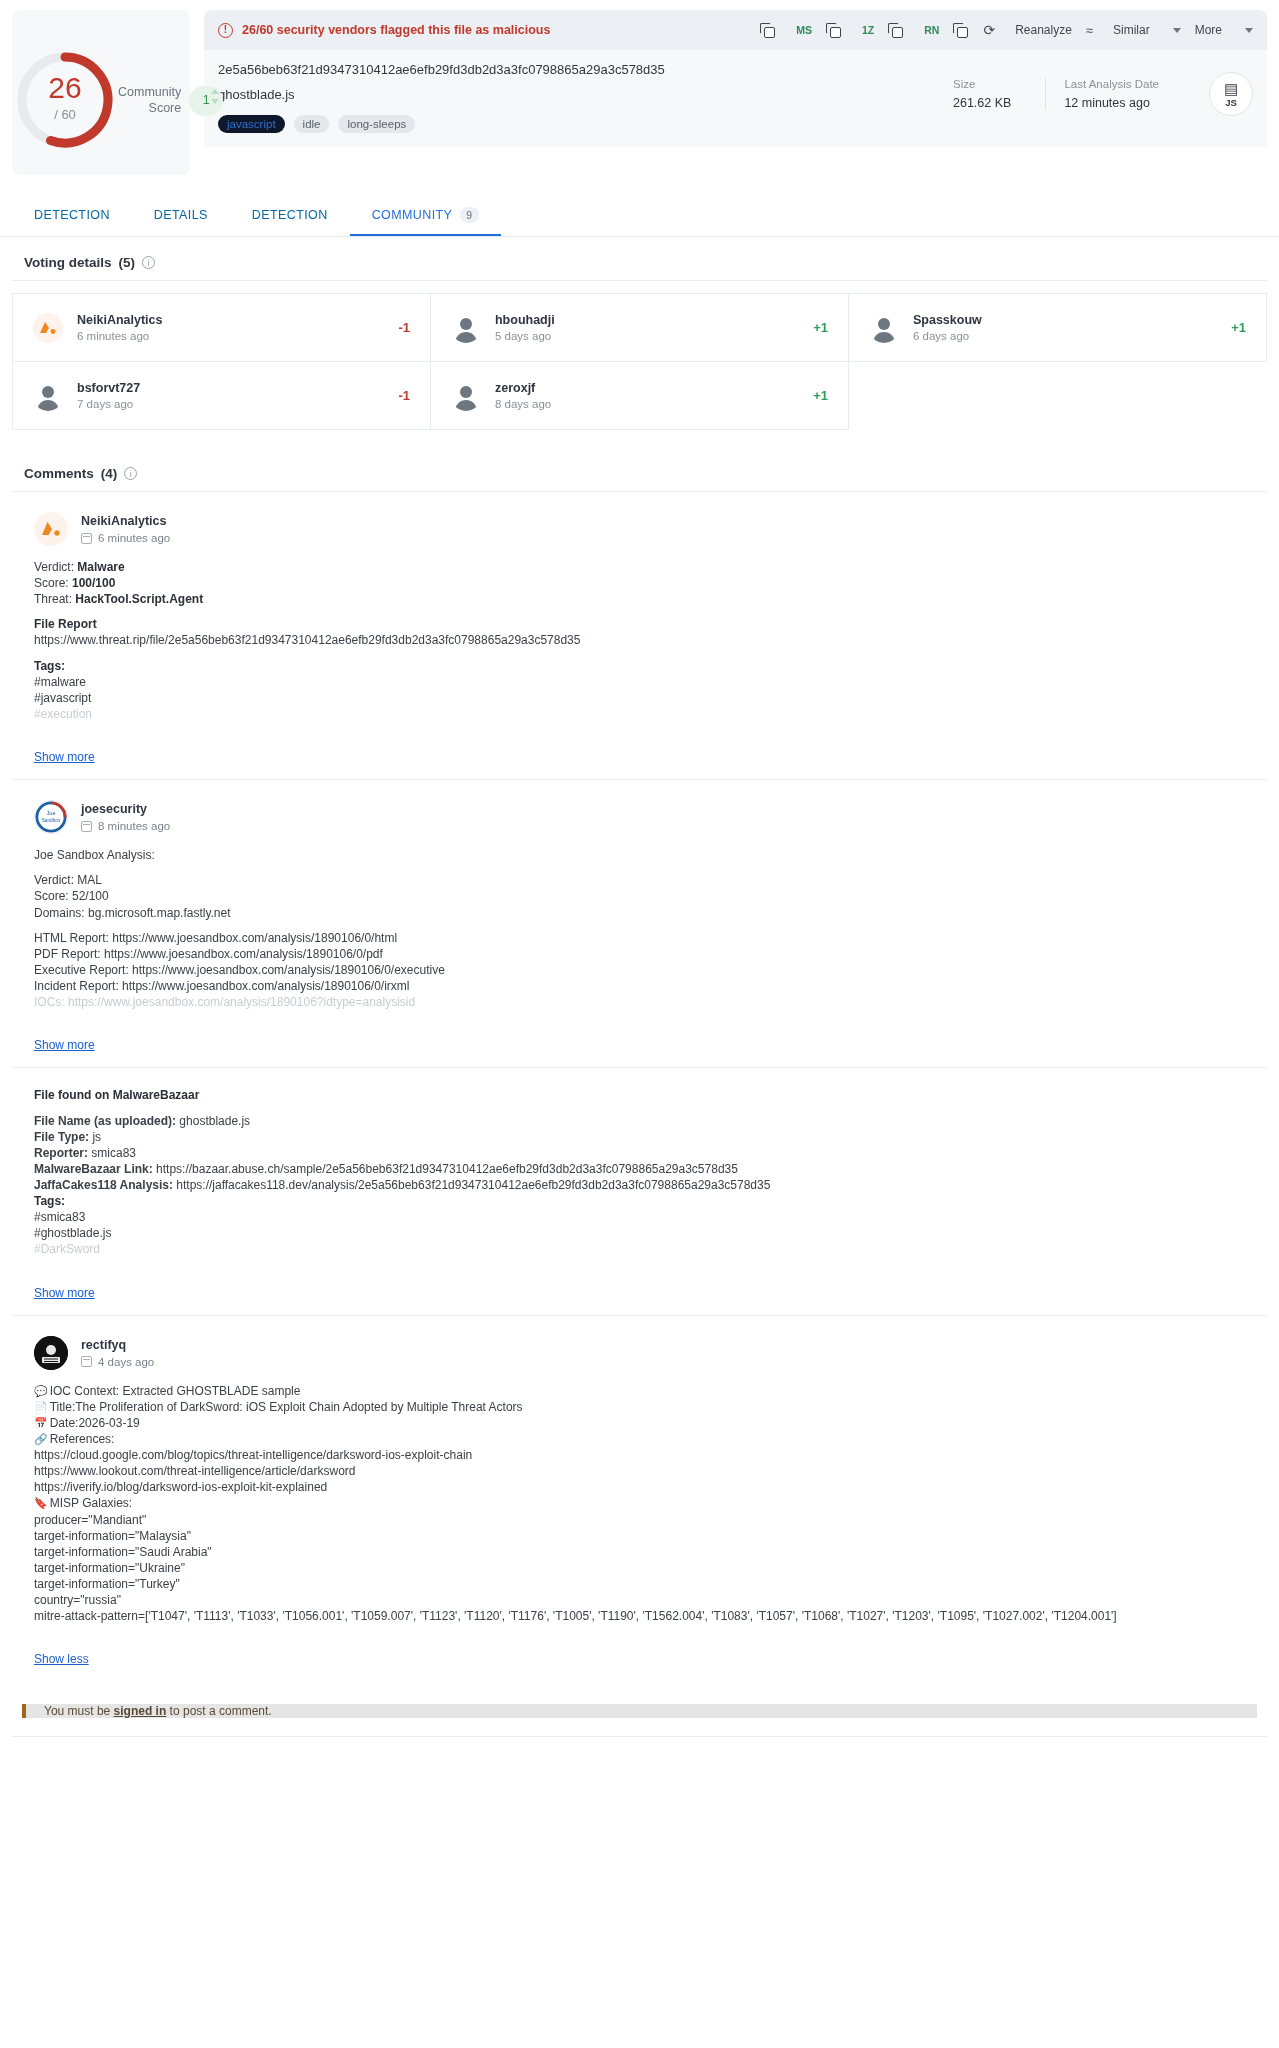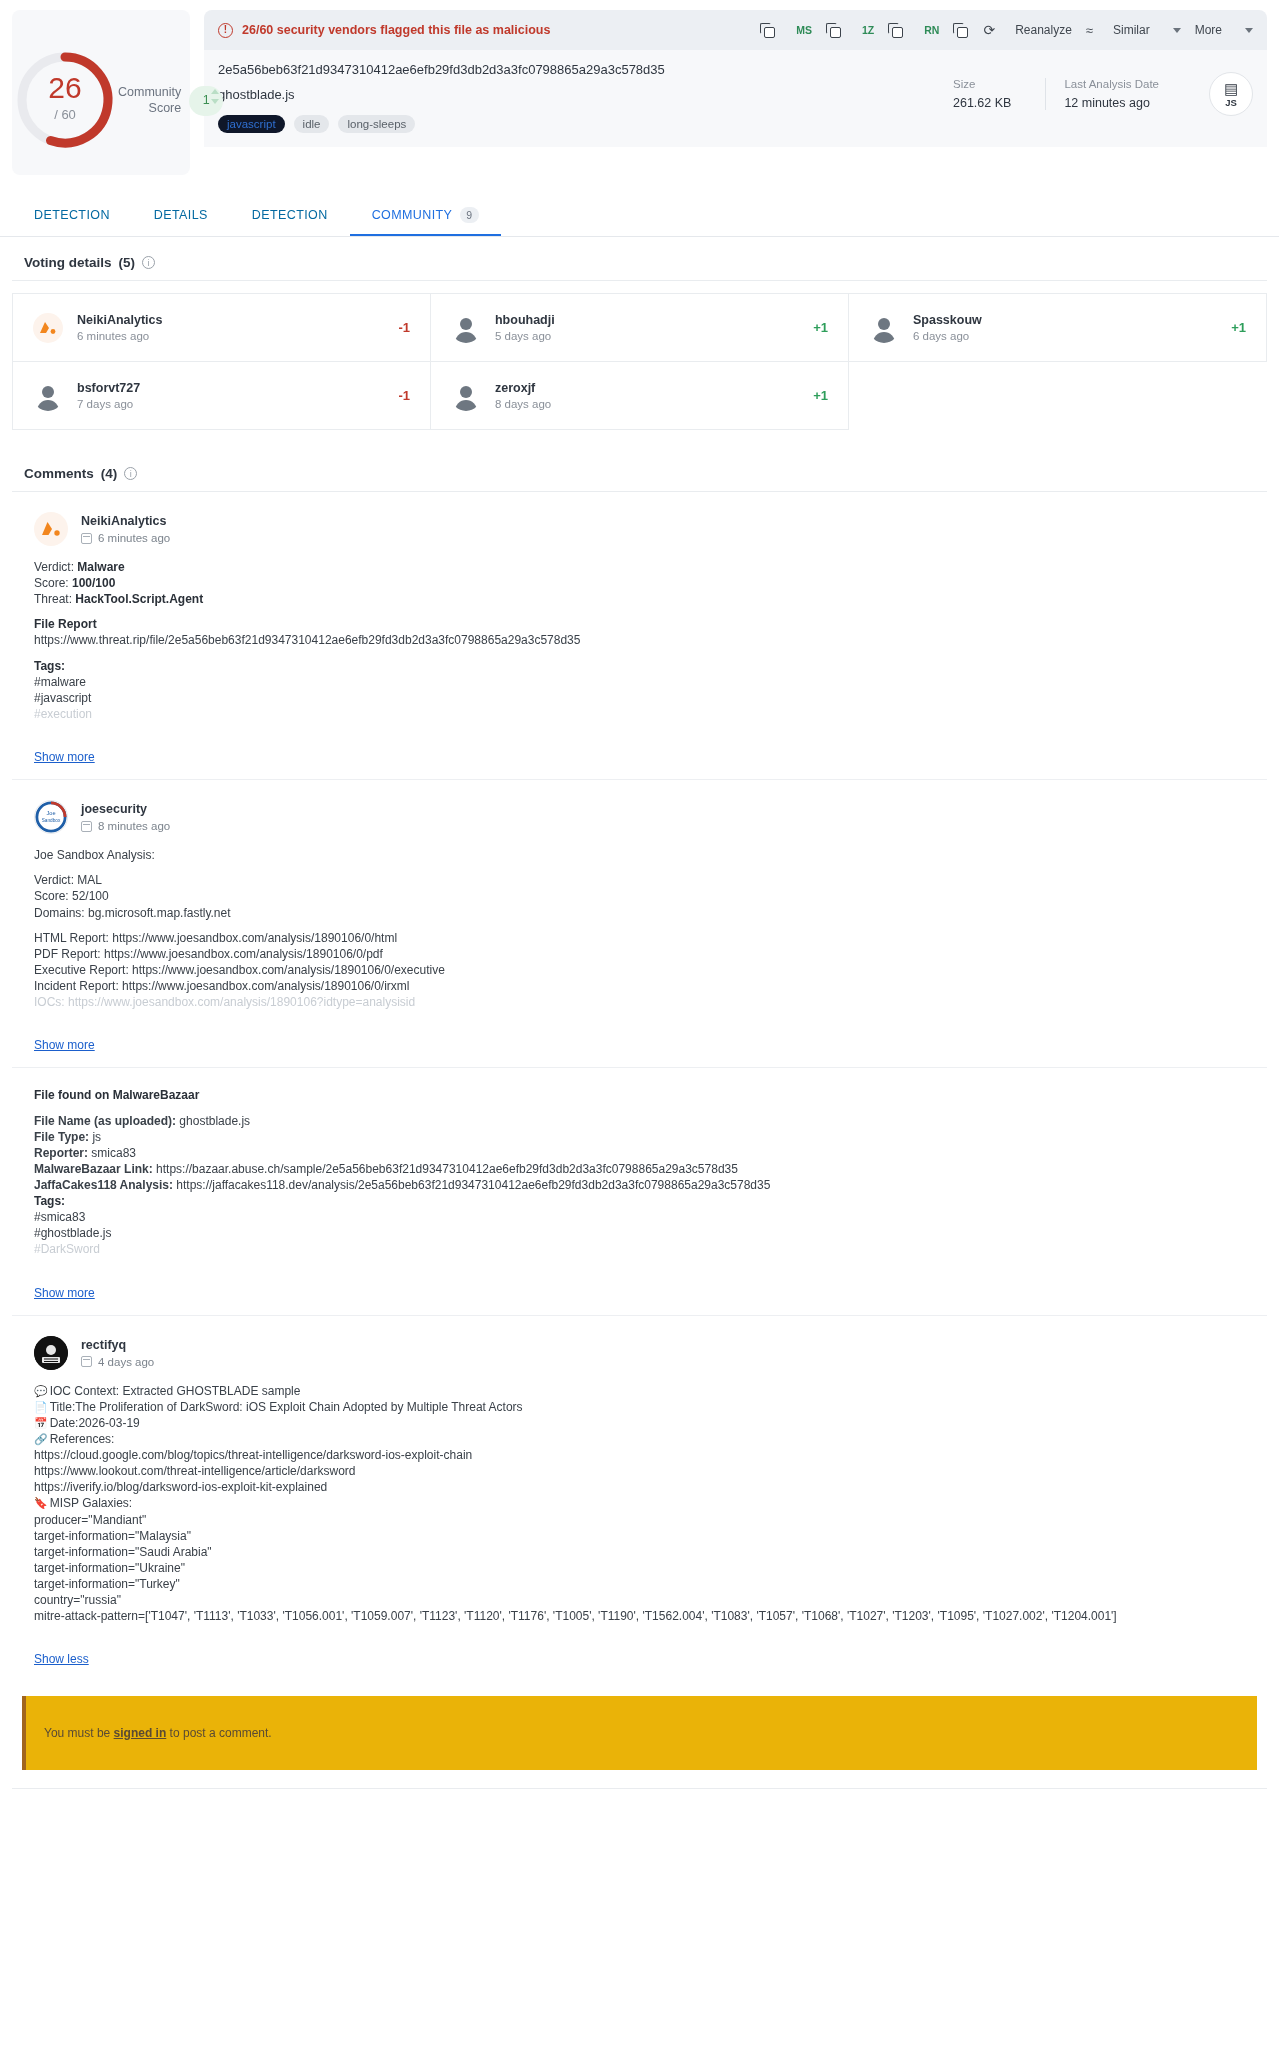--- a/index.html
+++ b/index.html
@@ -155,22 +155,22 @@
   .c-body .mono-url { word-break: break-all; }
   .showmore {
     display: inline-block; margin-top: 12px; font-size: 12px; color: #1b5fcc;
     text-decoration: underline; cursor: pointer; font-weight: 500;
   }
   .rect-line { margin-bottom: 10px; }
   .emoji { font-size: 11px; margin-right: 2px; }
 
   
   .signin {
-    margin: 14px 22px 0 22px; background: #eab308; border-left: 4px solid #a1651d;
-    padding: 30px 18px; font-size: 12px; color: #5a4a33;
+    margin: 22px 22px 0 22px; background: #e5e5e5; border-left: 4px solid #a1651d;
+    padding: 0 18px; font-size: 12px; color: #5a4a33;
   }
   .signin a { color: #5a4a33; font-weight: bold; text-decoration: underline; }
   .bottom-rule { height:1px; background:#e9ecef; margin: 18px 12px 0 12px; }
 </style>
 </head>
 <body>
 
 <div class="page">
 
   <div class="topwrap">

